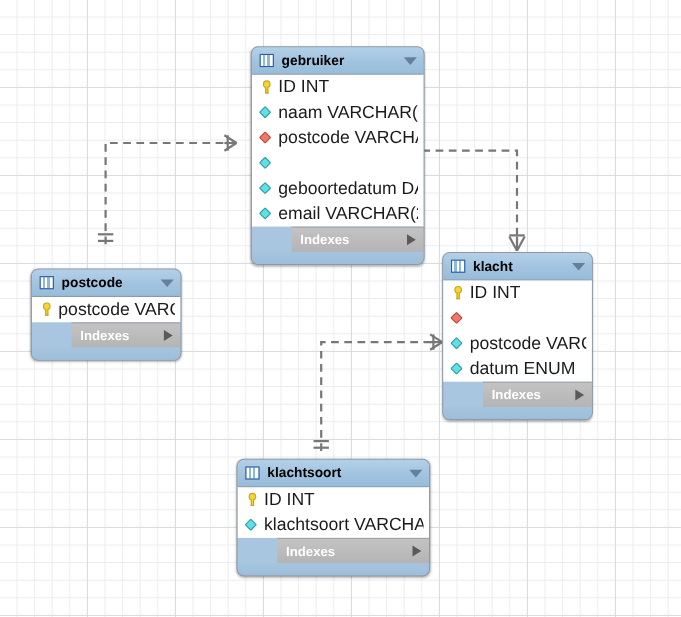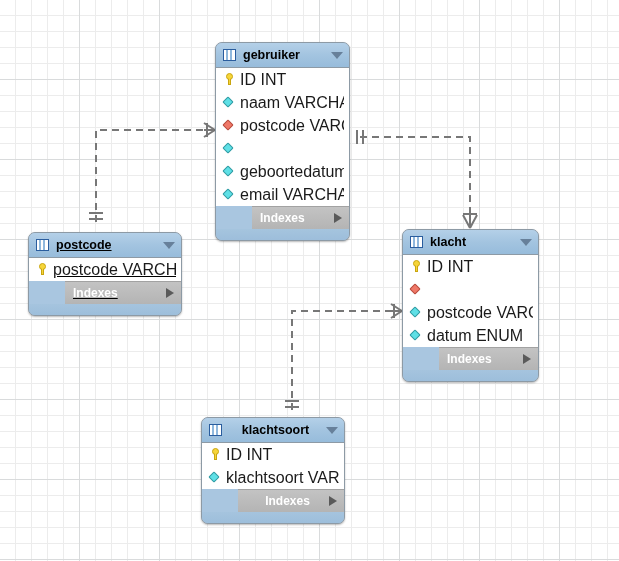--- a/index.html
+++ b/index.html
@@ -228,21 +228,21 @@
 
         <line x1="394" y1="304" x2="394" y2="318"></line>
         <line x1="402" y1="311" x2="391" y2="304"></line>
         <line x1="402" y1="311" x2="391" y2="311"></line>
         <line x1="402" y1="311" x2="391" y2="318"></line>
       </g>
 
     </g>
   </svg>
 
-  <div class="table-card" style="left:215px; top:42px; width:135px;">
+  <div class="table-card" style="left:228px; top:42px; width:158px;">
     <div class="tbl-header">
       <span class="tbl-icon"></span>
       <span class="tbl-title">gebruiker</span>
       <span class="tbl-caret"></span>
     </div>
     <div class="cols">
       <div class="col-row">
         <span class="glyph pk"></span>
         <span class="col-name">ID INT</span>
       </div>
@@ -266,21 +266,21 @@
         <span class="col-name">email VARCHAR(255)</span>
       </div>
     </div>
     <div class="idx-bar">
       <span class="idx-label">Indexes</span>
       <span class="idx-caret"></span>
     </div>
     <div class="tbl-footer"></div>
   </div>
 
-  <div class="table-card" style="left:28px; top:232px; width:154px;text-decoration:underline;">
+  <div class="table-card" style="left:28px; top:244px; width:137px;">
     <div class="tbl-header">
       <span class="tbl-icon"></span>
       <span class="tbl-title">postcode</span>
       <span class="tbl-caret"></span>
     </div>
     <div class="cols">
       <div class="col-row">
         <span class="glyph pk"></span>
         <span class="col-name">postcode VARCHAR(1...</span>
       </div>
@@ -315,21 +315,21 @@
         <span class="col-name">datum ENUM</span>
       </div>
     </div>
     <div class="idx-bar">
       <span class="idx-label">Indexes</span>
       <span class="idx-caret"></span>
     </div>
     <div class="tbl-footer"></div>
   </div>
 
-  <div class="table-card" style="left:201px; top:417px; width:144px;text-align:center;">
+  <div class="table-card" style="left:215px; top:417px; width:176px;">
     <div class="tbl-header">
       <span class="tbl-icon"></span>
       <span class="tbl-title">klachtsoort</span>
       <span class="tbl-caret"></span>
     </div>
     <div class="cols">
       <div class="col-row">
         <span class="glyph pk"></span>
         <span class="col-name">ID INT</span>
       </div>

